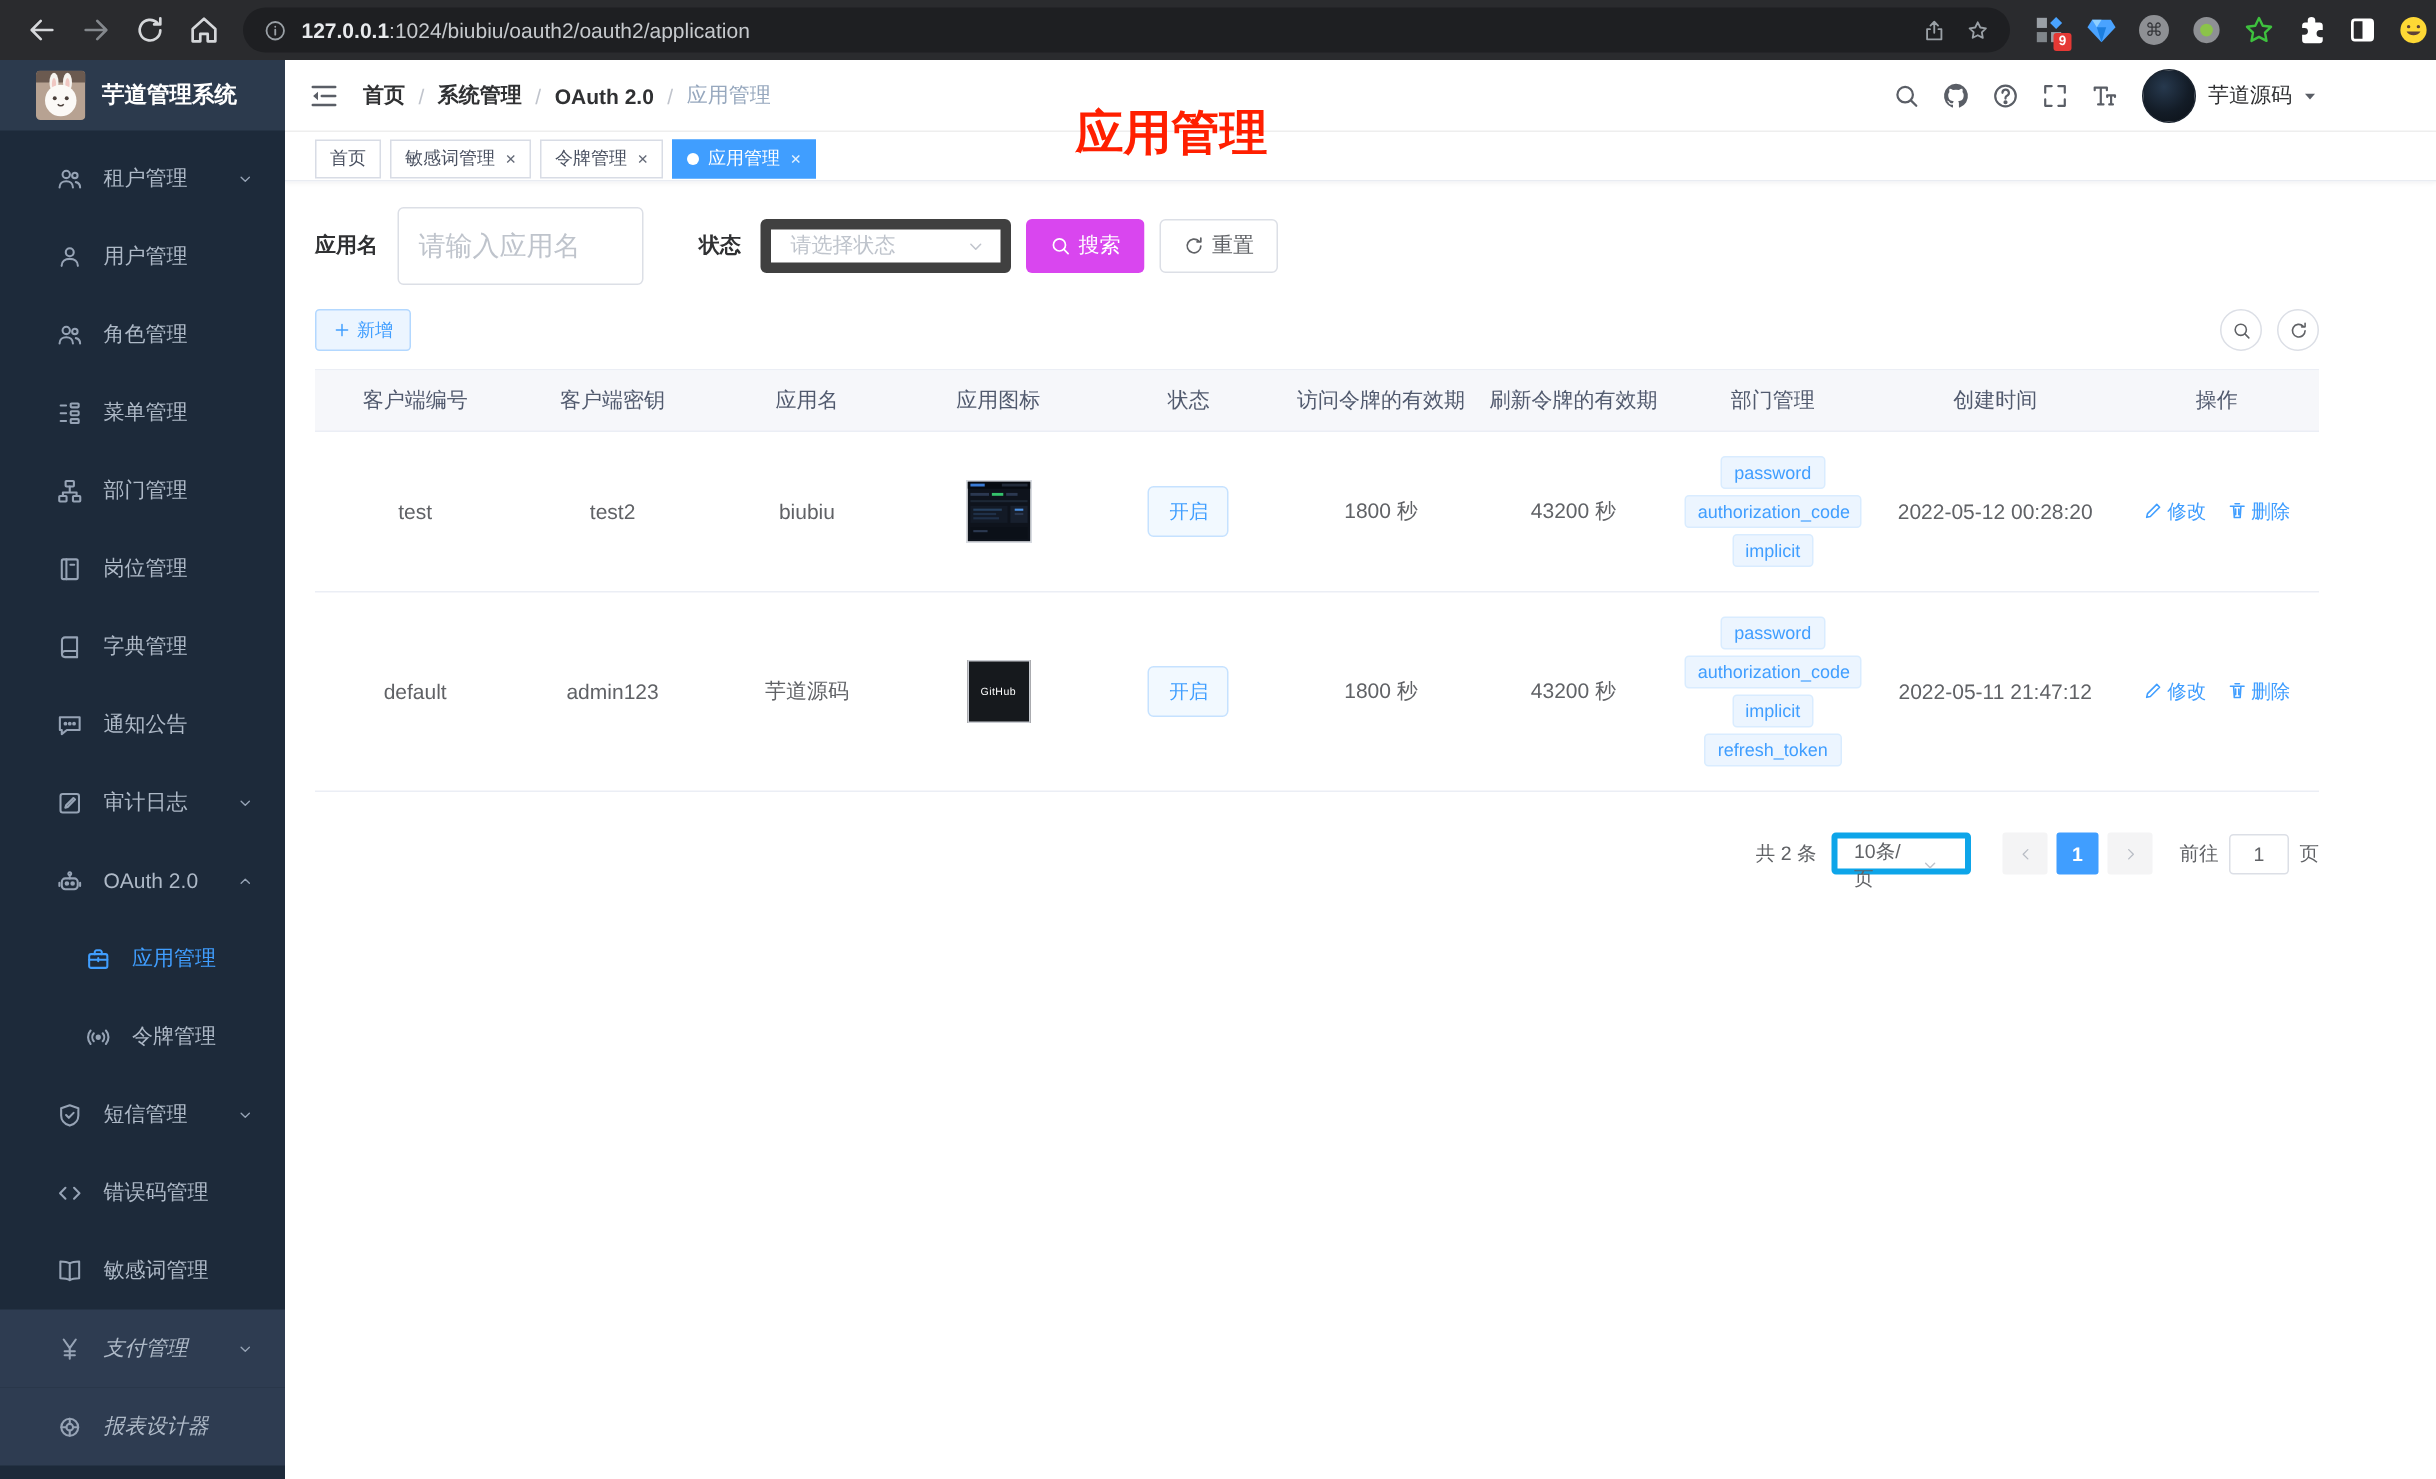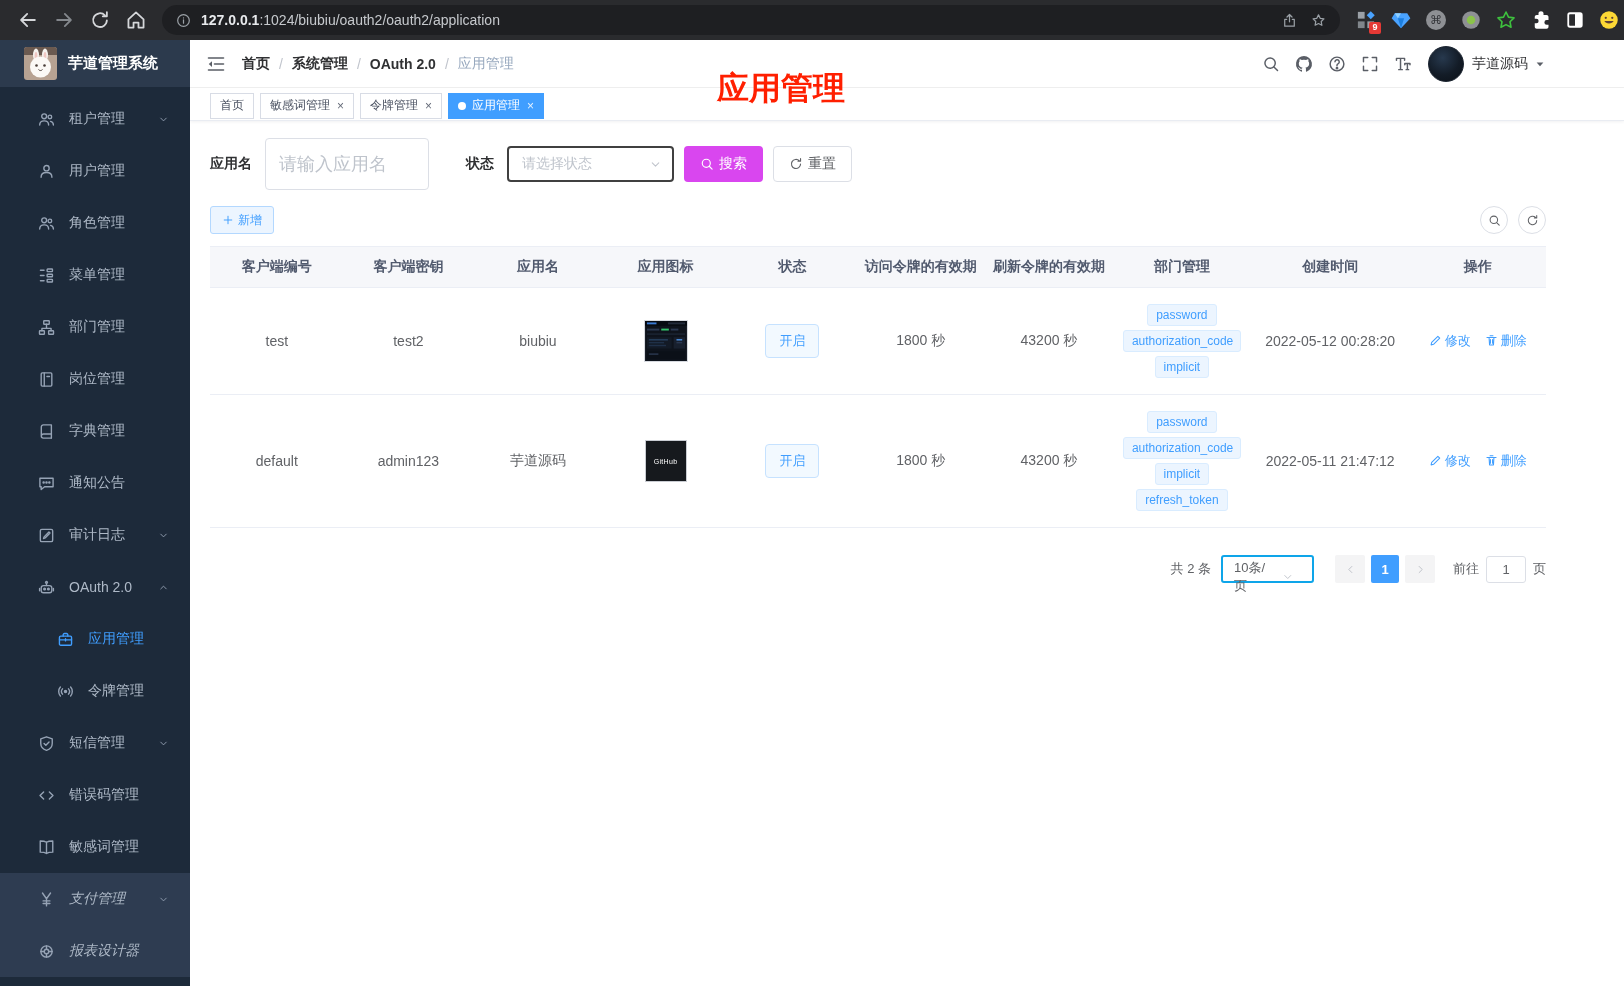--- a/index.html
+++ b/index.html
@@ -61,53 +61,53 @@
   .tab.active { background:#409eff; border-color:#409eff; color:#fff; }
   .tab .tab-close { margin-left:7px; font-size:12px; line-height:1; opacity:.85; }
 
   .content { padding:0 78px 0 20px; }
 
   .filter-row { margin-top:17px; display:flex; align-items:center; }
   .f-label { font-size:14px; color:#303133; font-weight:700; margin-right:13px; white-space:nowrap; }
   .f-input { width:164px; height:52px; border:1px solid #dcdfe6; border-radius:4px; padding:0 13px; font-size:18px; color:#8b5cf6; outline:none; }
   .f-input::placeholder { color:#bfc4cc; }
   .f-sel-label { margin-left:37px; }
-  .f-select { width:167px; height:36px; border:2px solid #404040; border-radius:4px; display:flex; align-items:center; padding:0 10px 0 13px; cursor:pointer; }
+  .f-select { width:167px; height:36px; border:7px solid #404040; border-radius:4px; display:flex; align-items:center; padding:0 10px 0 13px; cursor:pointer; }
   .f-select .ph { color:#bfc4cc; font-size:14px; flex:1; }
   .f-select .sel-caret { width:13px; height:13px; color:#c0c4cc; }
   .btn { height:36px; display:inline-flex; align-items:center; border-radius:4px; font-size:14px; cursor:pointer; border:1px solid transparent; }
   .btn .b-icon { width:14px; height:14px; margin-right:5px; }
   .btn-primary { background:#d946ef; color:#fff; padding:0 15px; margin-left:10px; }
   .btn-plain { background:#fff; border-color:#dcdfe6; color:#606266; padding:0 15px; margin-left:10px; }
 
   .toolbar-row { margin-top:16px; display:flex; align-items:center; }
   .btn-add { height:28px; display:inline-flex; align-items:center; padding:0 11px; font-size:12px; color:#409eff; background:#ecf5ff; border:1px solid #b3d8ff; border-radius:3px; cursor:pointer; }
   .btn-add .b-icon { width:12px; height:12px; margin-right:4px; }
   .tool-circles { margin-left:auto; display:flex; gap:10px; }
   .circle-btn { width:28px; height:28px; border:1px solid #dcdfe6; border-radius:50%; background:#fff; color:#606266; display:flex; align-items:center; justify-content:center; cursor:pointer; }
   .circle-btn .icon { width:13px; height:13px; }
 
   
   .table { margin-top:12px; border-top:1px solid #ebeef5; }
   .tr { display:grid; grid-template-columns:10% 9.7% 9.7% 9.4% 9.6% 9.6% 9.6% 10.3% 11.9% 10.2%; align-items:center; border-bottom:1px solid #ebeef5; }
   .tr.head { background:#f6f7fa; }
-  .th { padding:11px 4px; text-align:center; color:#515a6e; font-weight:700; font-size:14px; white-space:nowrap; }
+  .th { padding:11px 4px; text-align:center; color:#515a6e; font-weight:400; font-size:14px; white-space:nowrap; }
   .td { text-align:center; color:#606266; font-size:14px; padding:14px 4px; }
   .app-thumb { display:inline-block; width:44px; height:42px; border:1px solid #d7dae0; vertical-align:middle; }
   .gh-thumb { display:inline-flex; width:42px; height:42px; background:#16191d; border:1px solid #c9ccd2; color:#fff; font-size:7px; letter-spacing:.3px; align-items:center; justify-content:center; vertical-align:middle; }
   .status-tag { display:inline-block; padding:7px 13px; font-size:13px; color:#409eff; background:#f2f9ff; border:1px solid #c6e2ff; border-radius:4px; cursor:pointer; }
   .grants { display:flex; flex-direction:column; align-items:center; }
   .grant-tag { display:inline-block; height:22px; line-height:20px; padding:0 8px; margin:2px 0; font-size:12px; color:#409eff; background:#ecf5ff; border:1px solid #d9ecff; border-radius:3px; max-width:118px; overflow:hidden; white-space:nowrap; }
   .op-link { color:#409eff; font-size:13px; display:inline-flex; align-items:center; margin:0 7px; cursor:pointer; white-space:nowrap; }
   .op-link .icon { width:13px; height:13px; margin-right:3px; }
 
   
   .pager { margin-top:27px; display:flex; align-items:center; justify-content:flex-end; font-size:13px; color:#606266; }
   .pg-total { margin-right:10px; }
-  .page-size { width:93px; height:28px; border:2px solid #0ea5e9; border-radius:3px; display:flex; align-items:center; padding:15px 7px 0 11px; cursor:pointer; margin-right:18px; }
+  .page-size { width:93px; height:28px; border:4px solid #0ea5e9; border-radius:3px; display:flex; align-items:center; padding:15px 7px 0 11px; cursor:pointer; margin-right:18px; }
   .page-size span { flex:1; color:#606266; font-size:13px; }
   .page-size .sel-caret { width:12px; height:12px; color:#c0c4cc; }
   .pg-btn { min-width:30px; height:28px; margin:0 3px; background:#f4f4f5; color:#b9bdc5; display:flex; align-items:center; justify-content:center; border-radius:2px; cursor:pointer; }
   .pg-btn .icon { width:11px; height:11px; }
   .pg-num { min-width:28px; height:28px; margin:0 3px; background:#409eff; color:#fff; font-weight:700; display:flex; align-items:center; justify-content:center; border-radius:2px; cursor:pointer; }
   .pg-goto { margin-left:15px;text-align:center; }
   .goto-input { width:40px; height:27px; margin:0 7px; border:1px solid #dcdfe6; border-radius:3px; text-align:center; font-size:13px; color:#606266; outline:none; }
 
   
   .annotation { position:absolute; left:527px; top:27px; font-size:32px; font-weight:700; color:#ff1f00; z-index:40; pointer-events:none; white-space:nowrap; }

